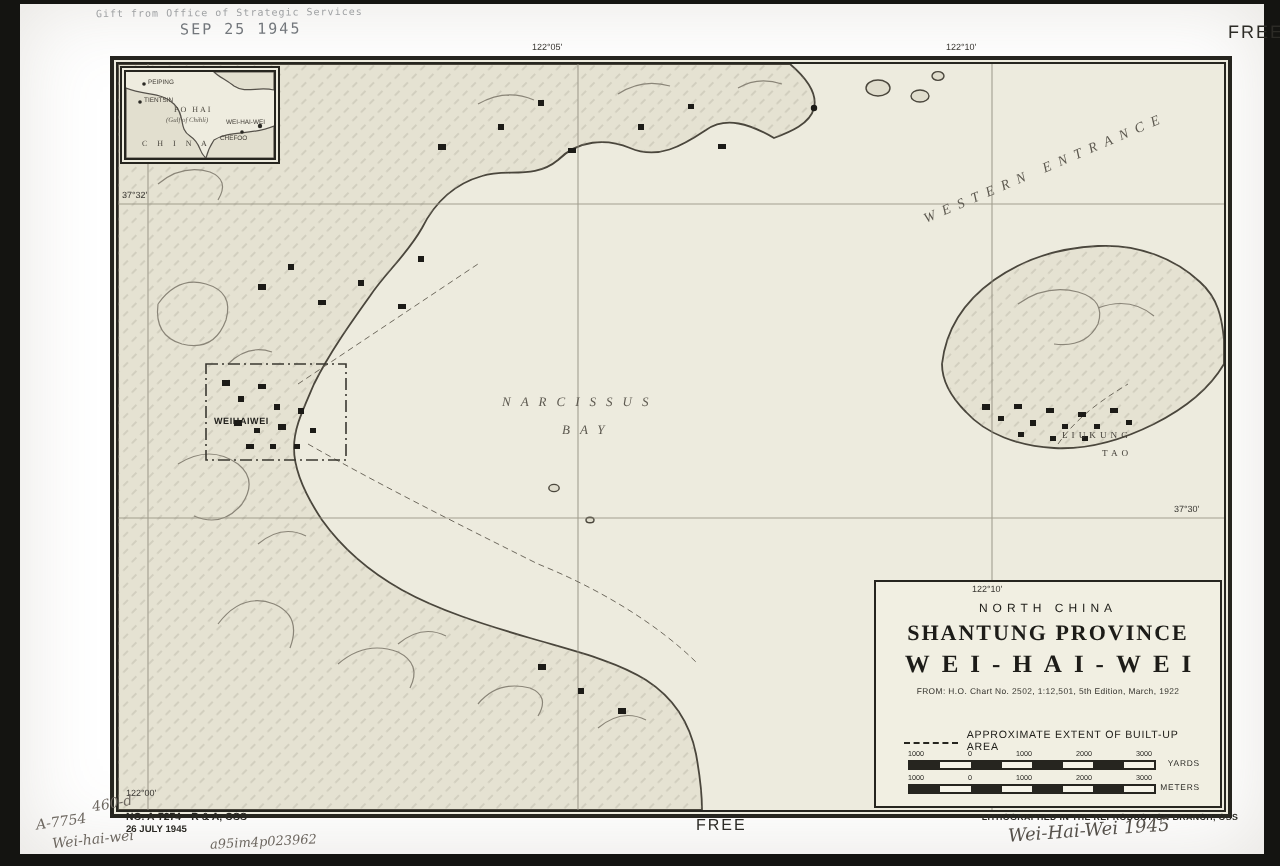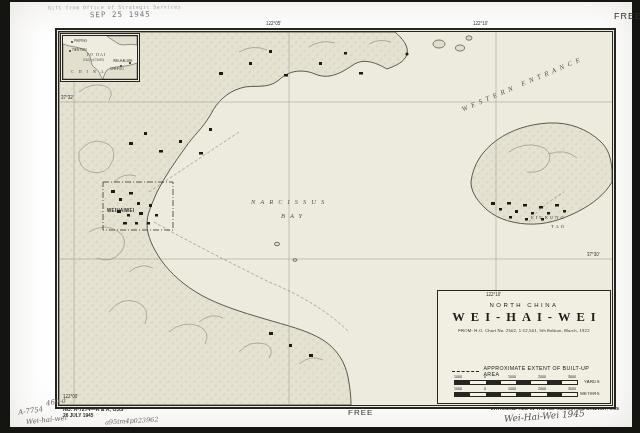--- a/index.html
+++ b/index.html
@@ -221,20 +221,21 @@
         <div class="inset-city" style="left:50px;top:23px;">WEI-HAI-WEI</div>
         <div class="sea">PO HAI</div>
         <div class="seasub">(Gulf of Chihli)</div>
         <div class="country">C H I N A</div>
       </div>
     </div>
 
     <div id="title-block" class="abs">
       <div class="tick" style="left:48px;top:1px;">122°10'</div>
       <div class="region">NORTH CHINA</div>
+      <div class="province">SHANTUNG PROVINCE</div>
       <div class="title">WEI-HAI-WEI</div>
       <div class="source">FROM: H.O. Chart No. 2502, 1:12,501, 5th Edition, March, 1922</div>
       <div class="legend-row">
         <div class="dashdot"></div>
         <div class="legend-text">APPROXIMATE EXTENT OF BUILT-UP AREA</div>
       </div>
       <div class="scale-row" style="top:84px;">
         <div class="scale-ticks">
           <span>1000</span>
           <span>0</span>

